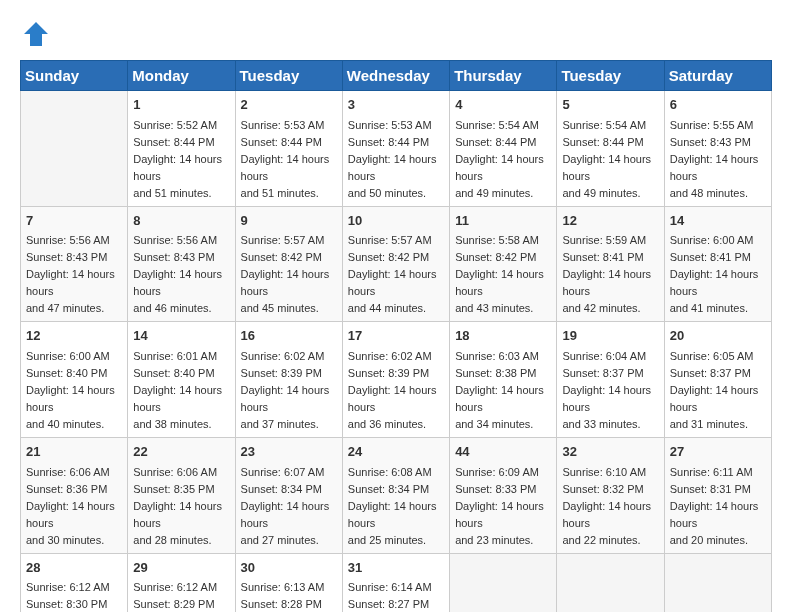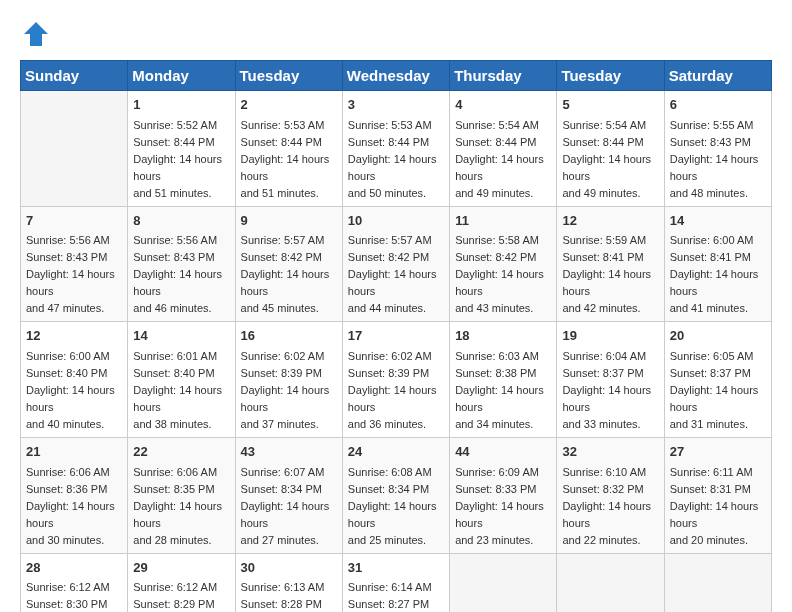--- a/index.html
+++ b/index.html
@@ -153,21 +153,21 @@
         <td><span class="day-num">14</span><span class="day-info">Sunrise: 6:01 AM<br>Sunset: 8:40 PM<br>Daylight: 14 hours hours<br>and 38 minutes.</span></td>
         <td><span class="day-num">16</span><span class="day-info">Sunrise: 6:02 AM<br>Sunset: 8:39 PM<br>Daylight: 14 hours hours<br>and 37 minutes.</span></td>
         <td><span class="day-num">17</span><span class="day-info">Sunrise: 6:02 AM<br>Sunset: 8:39 PM<br>Daylight: 14 hours hours<br>and 36 minutes.</span></td>
         <td><span class="day-num">18</span><span class="day-info">Sunrise: 6:03 AM<br>Sunset: 8:38 PM<br>Daylight: 14 hours hours<br>and 34 minutes.</span></td>
         <td><span class="day-num">19</span><span class="day-info">Sunrise: 6:04 AM<br>Sunset: 8:37 PM<br>Daylight: 14 hours hours<br>and 33 minutes.</span></td>
         <td><span class="day-num">20</span><span class="day-info">Sunrise: 6:05 AM<br>Sunset: 8:37 PM<br>Daylight: 14 hours hours<br>and 31 minutes.</span></td>
       </tr>
       <tr>
         <td><span class="day-num">21</span><span class="day-info">Sunrise: 6:06 AM<br>Sunset: 8:36 PM<br>Daylight: 14 hours hours<br>and 30 minutes.</span></td>
         <td><span class="day-num">22</span><span class="day-info">Sunrise: 6:06 AM<br>Sunset: 8:35 PM<br>Daylight: 14 hours hours<br>and 28 minutes.</span></td>
-        <td><span class="day-num">43</span><span class="day-info">Sunrise: 6:07 AM<br>Sunset: 8:34 PM<br>Daylight: 14 hours hours<br>and 27 minutes.</span></td>
+        <td><span class="day-num">23</span><span class="day-info">Sunrise: 6:07 AM<br>Sunset: 8:34 PM<br>Daylight: 14 hours hours<br>and 27 minutes.</span></td>
         <td><span class="day-num">24</span><span class="day-info">Sunrise: 6:08 AM<br>Sunset: 8:34 PM<br>Daylight: 14 hours hours<br>and 25 minutes.</span></td>
         <td><span class="day-num">44</span><span class="day-info">Sunrise: 6:09 AM<br>Sunset: 8:33 PM<br>Daylight: 14 hours hours<br>and 23 minutes.</span></td>
         <td><span class="day-num">32</span><span class="day-info">Sunrise: 6:10 AM<br>Sunset: 8:32 PM<br>Daylight: 14 hours hours<br>and 22 minutes.</span></td>
         <td><span class="day-num">27</span><span class="day-info">Sunrise: 6:11 AM<br>Sunset: 8:31 PM<br>Daylight: 14 hours hours<br>and 20 minutes.</span></td>
       </tr>
       <tr>
         <td><span class="day-num">28</span><span class="day-info">Sunrise: 6:12 AM<br>Sunset: 8:30 PM<br>Daylight: 14 hours hours<br>and 18 minutes.</span></td>
         <td><span class="day-num">29</span><span class="day-info">Sunrise: 6:12 AM<br>Sunset: 8:29 PM<br>Daylight: 14 hours hours<br>and 16 minutes.</span></td>
         <td><span class="day-num">30</span><span class="day-info">Sunrise: 6:13 AM<br>Sunset: 8:28 PM<br>Daylight: 14 hours hours<br>and 15 minutes.</span></td>
         <td><span class="day-num">31</span><span class="day-info">Sunrise: 6:14 AM<br>Sunset: 8:27 PM<br>Daylight: 14 hours hours<br>and 13 minutes.</span></td>

